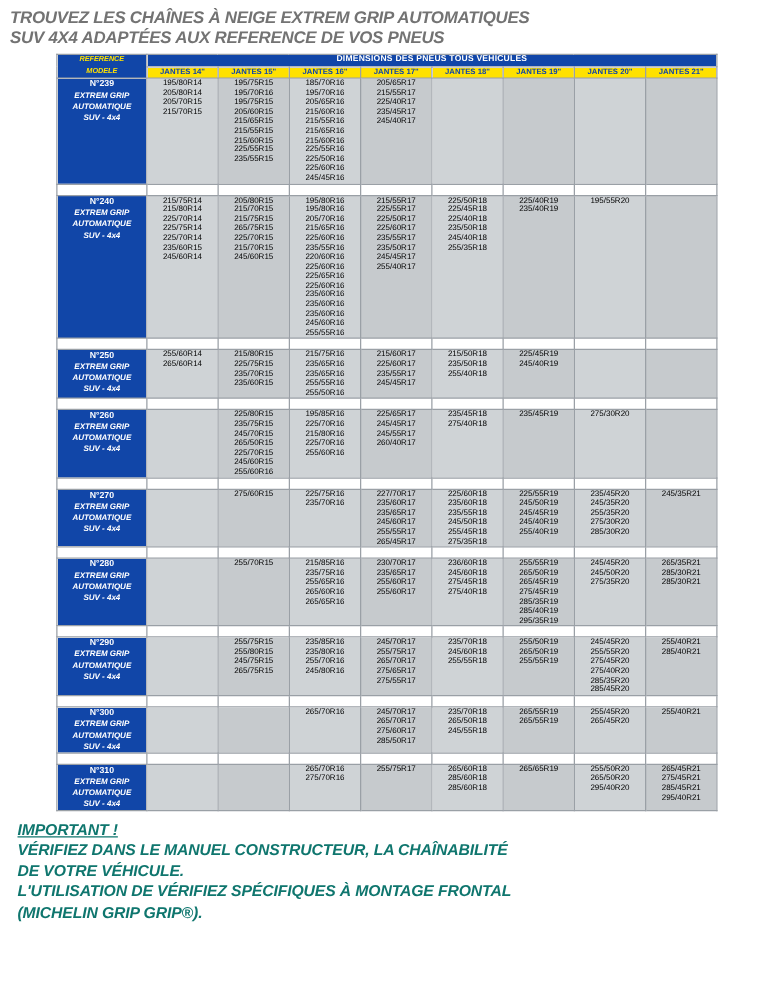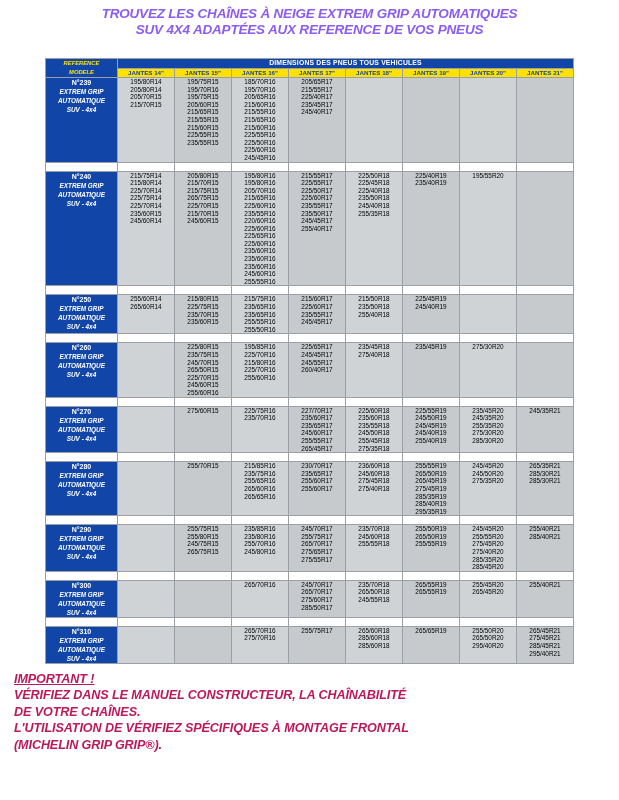--- a/index.html
+++ b/index.html
@@ -6,28 +6,27 @@
   body{
     width:619px;height:800px;
     background:#ffffff;
     font-family:"Liberation Sans", sans-serif;
     color:#000;
     overflow:hidden;
   }
   .page{position:relative;width:619px;height:800px;box-sizing:border-box;padding:0 8px;}
 
   .title{
-    color:#8b5cf6;
+    color:#737373;
     font-weight:bold;
     font-style:italic;
-    text-align:center;
     font-size:13.5px;
     line-height:16px;
     letter-spacing:-0.2px;
-    margin:6px 0 20px 0;
+    margin:6px 0 5px 0;
   }
 
   table.grid{
     border-collapse:collapse;
     width:528px;
     margin:0 auto;
     table-layout:fixed;
     font-size:6.4px;
     line-height:7.6px;
   }
@@ -68,21 +67,21 @@
     text-align:center;
   }
   .refcell .n{font-style:normal;font-size:7px;}
   .cell{background:#cfd3d6;color:#000;}
   .cell.alt{background:#c6cacd;}
   .cell .ln{display:block;height:7.6px;}
   .sep td{height:3px;background:#ffffff;border-left:1px solid #9aa0a6;border-right:1px solid #9aa0a6;border-top:none;border-bottom:none;}
 
   .footer{
     margin:7px 0 1px 6px;
-    color:#be185d;
+    color:#0f766e;
     font-weight:bold;
     font-style:italic;
     font-size:12.6px;
     line-height:16.5px;
     letter-spacing:-0.1px;
   }
   .footer .imp{text-decoration:underline;}
 </style>
 </head>
 <body>
@@ -635,18 +634,18 @@
             <span class="ln">285/45R21</span>
             <span class="ln">295/40R21</span>
           </td>
         </tr>
       </tbody>
   </table>
 
   <div class="footer">
     <div class="imp">IMPORTANT !</div>
     <div>VÉRIFIEZ DANS LE MANUEL CONSTRUCTEUR, LA CHAÎNABILITÉ</div>
-    <div>DE VOTRE CHAÎNES.</div>
+    <div>DE VOTRE VÉHICULE.</div>
     <div>L'UTILISATION DE VÉRIFIEZ SPÉCIFIQUES À MONTAGE FRONTAL</div>
     <div>(MICHELIN GRIP GRIP®).</div>
   </div>
 
 </div>
 
 </body></html>

